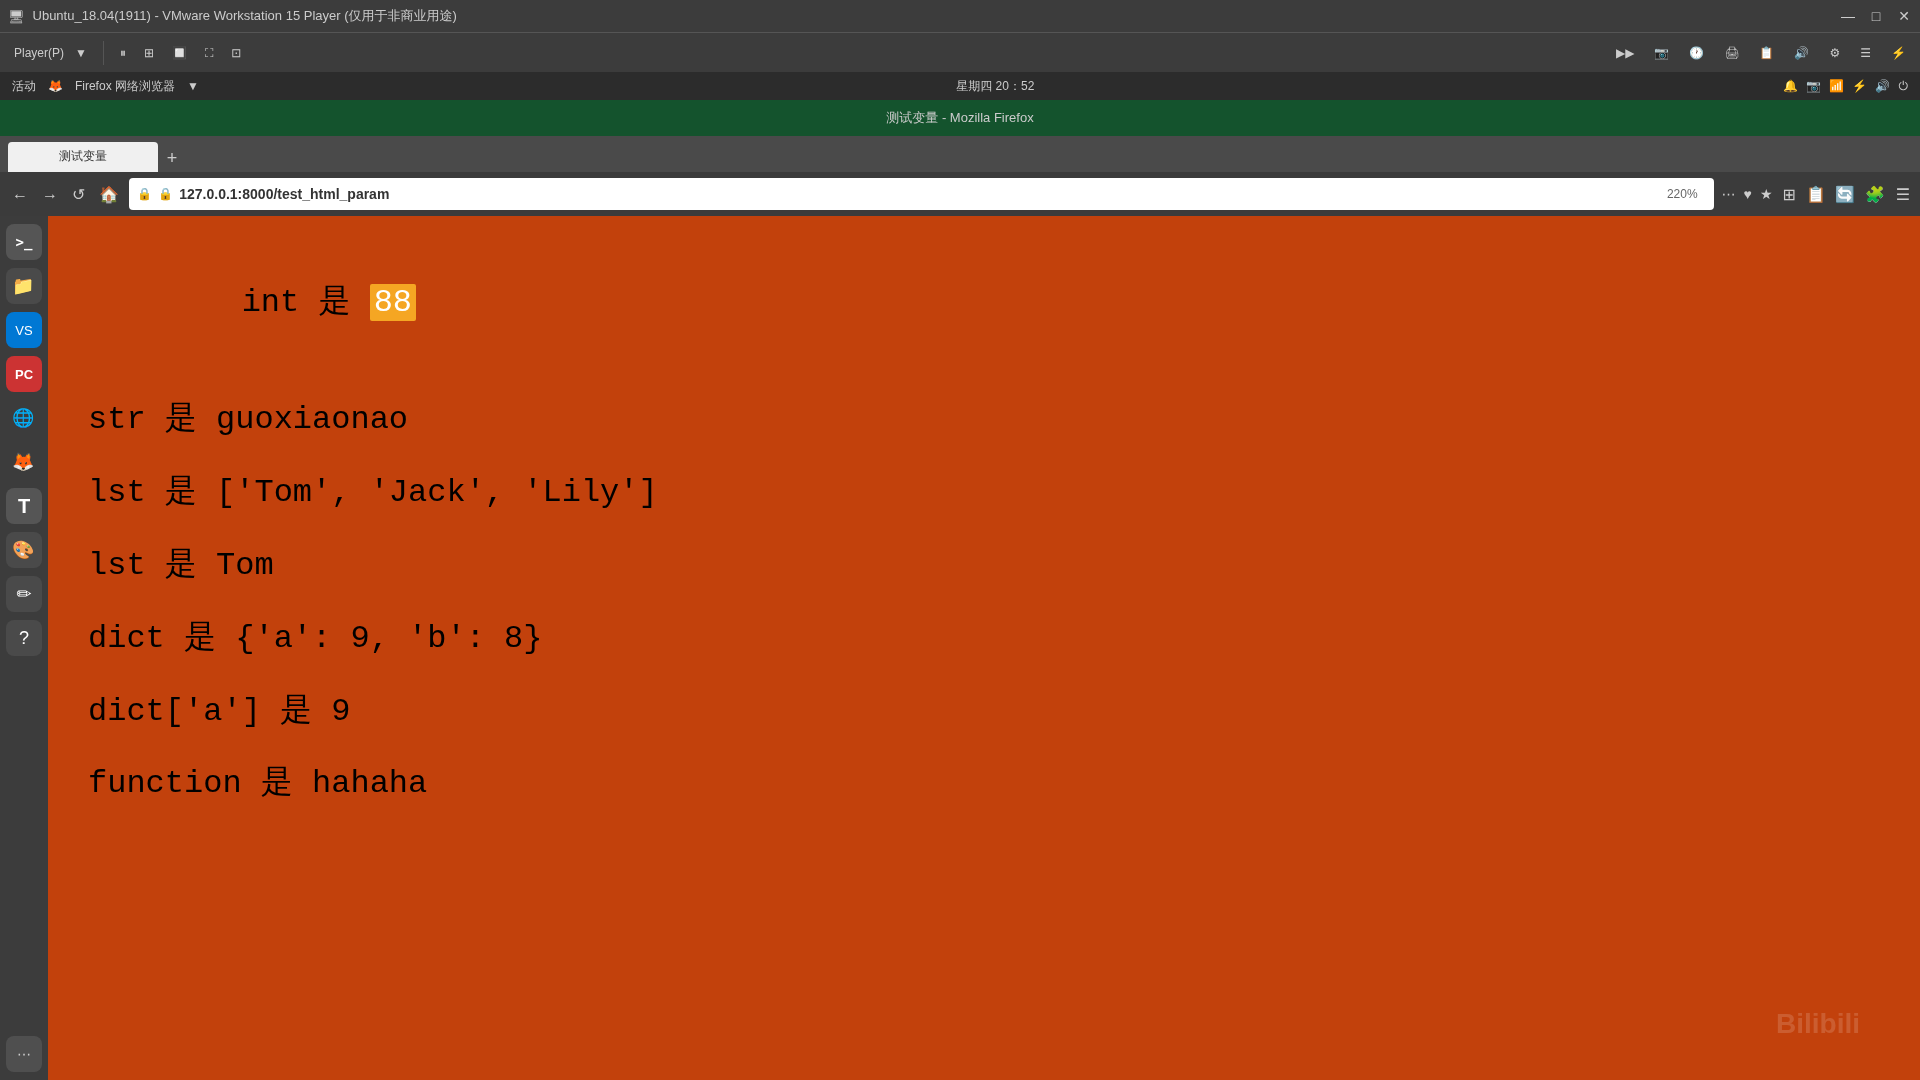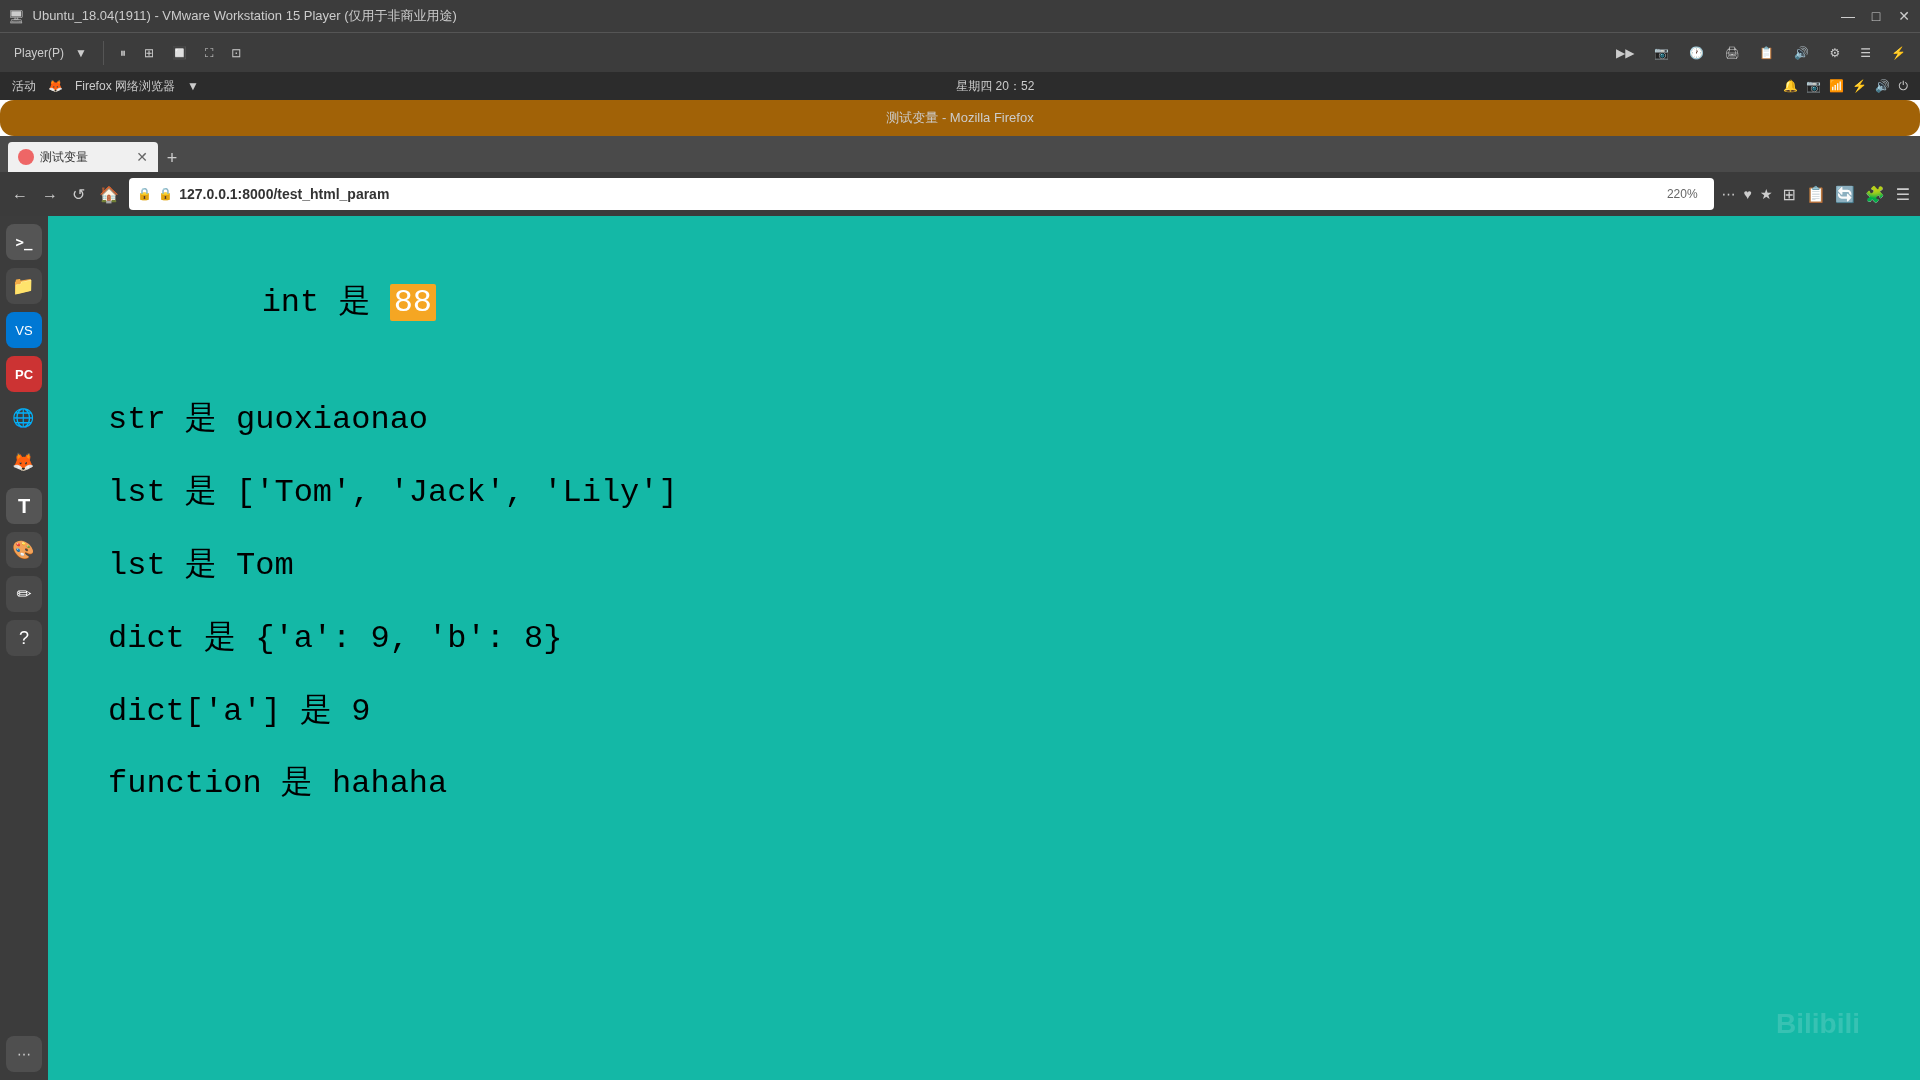--- a/index.html
+++ b/index.html
@@ -74,27 +74,26 @@
     .firefox-window {
       display: flex;
       flex-direction: column;
       height: calc(1080px - 32px - 40px - 28px);
       background: #fff;
     }
 
     
     .firefox-titlebar {
       height: 36px;
-      background: #a16207;
+      background: #14532d;
       display: flex;
       align-items: center;
       justify-content: center;
       color: #ccc;
       font-size: 13px;
-      border-radius: 14px;
     }
 
     
     .firefox-tabs {
       height: 36px;
       background: #4a4a4a;
       display: flex;
       align-items: flex-end;
       padding: 0 8px;
     }
@@ -103,20 +102,21 @@
       background: #f0f0f0;
       border-radius: 4px 4px 0 0;
       display: flex;
       align-items: center;
       padding: 0 10px;
       gap: 6px;
       font-size: 12px;
       color: #333;
       min-width: 150px;
       max-width: 200px;
+      flex-direction: column;
     }
     .firefox-tab-icon { width: 16px; height: 16px; background: #e66; border-radius: 50%; }
     .tab-close { margin-left: auto; cursor: pointer; color: #666; font-size: 14px; }
     .new-tab-btn { width: 28px; height: 28px; display: flex; align-items: center; justify-content: center; color: #ccc; cursor: pointer; font-size: 18px; }
 
     
     .firefox-addressbar {
       height: 44px;
       background: #3b3b3b;
       display: flex;
@@ -180,22 +180,22 @@
     .sidebar-icon.text { background: #666; }
     .sidebar-icon.gimp { background: #4a4a4a; }
     .sidebar-icon.draw { background: #4a4a4a; }
     .sidebar-icon.help { background: #4a4a4a; }
     .sidebar-bottom { margin-top: auto; }
     .sidebar-apps { width: 36px; height: 36px; border-radius: 8px; background: rgba(255,255,255,0.1); display: flex; align-items: center; justify-content: center; cursor: pointer; }
 
     
     .browser-content {
       flex: 1;
-      background: #14b8a6;
-      padding: 20px 60px;
+      background: #c2410c;
+      padding: 20px 40px;
       overflow-y: auto;
       font-family: 'Courier New', Courier, monospace;
     }
 
     .content-line {
       font-size: 32px;
       line-height: 1.4;
       margin-bottom: 28px;
       color: #000;
       white-space: pre;

